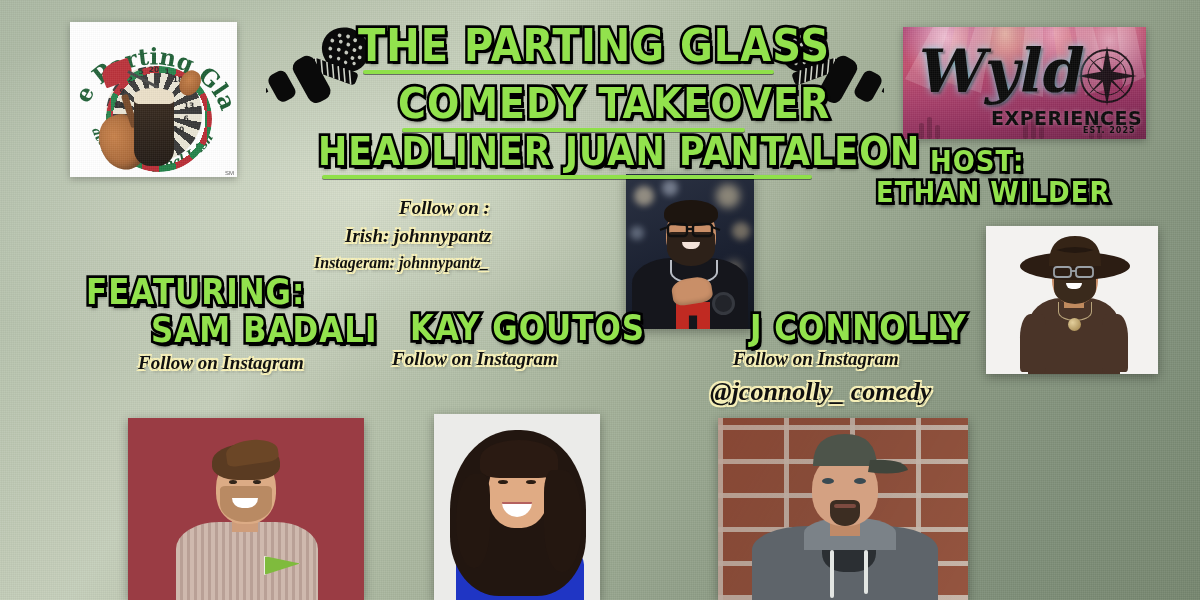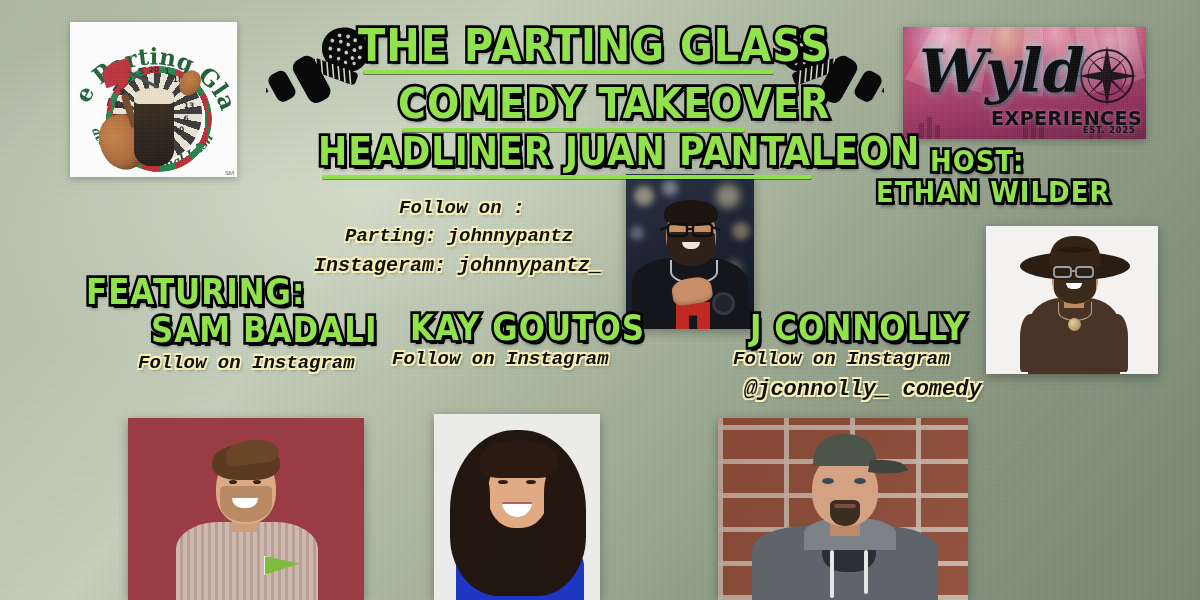--- a/index.html
+++ b/index.html
@@ -58,21 +58,21 @@
   }
   .graff-underline {
     height: 4px;
     background: #8fe04a;
     box-shadow: 0 1px 0 rgba(0,0,0,0.45);
     border-radius: 2px;
   }
 
   
   .serif-out {
-    font-family: Liberation Mono, monospace;
+    font-family: Liberation Serif, serif;
     font-weight: 700;
     font-style: italic;
     color: #111;
     white-space: nowrap;
     text-shadow:
       -1.6px -1.6px 0 #f7f0b8,
        1.6px -1.6px 0 #f7f0b8,
       -1.6px  1.6px 0 #f7f0b8,
        1.6px  1.6px 0 #f7f0b8,
        0 0 3px rgba(247,240,184,0.9),
@@ -351,22 +351,22 @@
   <div class="layer graff" style="left:358px; top:24px; font-size:40px; line-height:42px;">THE PARTING GLASS</div>
   <div class="layer graff-underline" style="left:363px; top:70px; width:411px;"></div>
 
   <div class="layer graff" style="left:398px; top:83px; font-size:38px; line-height:40px;">COMEDY TAKEOVER</div>
   <div class="layer graff-underline" style="left:402px; top:128px; width:343px;"></div>
 
   <div class="layer graff" style="left:318px; top:133px; font-size:35px; line-height:38px;">HEADLINER JUAN PANTALEON</div>
   <div class="layer graff-underline" style="left:322px; top:175px; width:490px;"></div>
 
   <div class="layer serif-out" style="left:399px; top:197px; font-size:19px;">Follow on :</div>
-  <div class="layer serif-out" style="left:345px; top:225px; font-size:19px;">Parting: johnnypantz</div>
-  <div class="layer serif-out" style="left:314px; top:254px; font-size:20px;">Instageram: johnnypantz_</div>
+  <div class="layer serif-out" style="left:345px; top:225px; font-size:19px;">Irish: johnnypantz</div>
+  <div class="layer serif-out" style="left:314px; top:254px; font-size:16px;">Instageram: johnnypantz_</div>
 
   <div class="photo" style="left:626px; top:174px; width:128px; height:155px;">
     <div class="ph-inner">
 
       <div style="position:absolute;inset:0;background:linear-gradient(160deg,#2b3243,#1a2030 60%,#12161f);"></div>
       <div style="position:absolute;left:8px;top:12px;width:20px;height:20px;border-radius:50%;background:#e8d9b8;opacity:.55;filter:blur(3px);"></div>
       <div style="position:absolute;left:36px;top:6px;width:16px;height:16px;border-radius:50%;background:#cfd8e8;opacity:.45;filter:blur(3px);"></div>
       <div style="position:absolute;left:90px;top:10px;width:24px;height:24px;border-radius:50%;background:#f0dfb5;opacity:.5;filter:blur(4px);"></div>
       <div style="position:absolute;left:106px;top:48px;width:18px;height:18px;border-radius:50%;background:#d9c49a;opacity:.45;filter:blur(3px);"></div>
       <div style="position:absolute;left:4px;top:52px;width:14px;height:14px;border-radius:50%;background:#b9c6d8;opacity:.4;filter:blur(3px);"></div>
@@ -482,21 +482,21 @@
 
       <div style="position:absolute;left:68px;top:88px;width:30px;height:13px;background:#fff;border-radius:0 0 15px 15px;border-top:2px solid #b4615f;"></div>
 
       <div style="position:absolute;left:64px;top:66px;width:10px;height:4px;background:#2a1c12;border-radius:50%;"></div>
       <div style="position:absolute;left:92px;top:66px;width:10px;height:4px;background:#2a1c12;border-radius:50%;"></div>
     </div>
   </div>
 
   <div class="layer graff" style="left:750px; top:310px; font-size:31px;">J CONNOLLY</div>
   <div class="layer serif-out" style="left:733px; top:348px; font-size:19px;">Follow on Instagram</div>
-  <div class="layer serif-out" style="left:744px; top:377px; font-size:22px;">@jconnolly_ comedy</div>
+  <div class="layer serif-out" style="left:710px; top:377px; font-size:26px;">@jconnolly_ comedy</div>
 
   <div class="photo" style="left:718px; top:418px; width:250px; height:182px;">
     <div class="ph-inner" style="background:#8d5c4a;">
 
       <div style="position:absolute;inset:0;
         background-image:
           repeating-linear-gradient(0deg, rgba(215,210,200,0.9) 0 5px, rgba(0,0,0,0) 5px 34px),
           repeating-linear-gradient(90deg, rgba(215,210,200,0.9) 0 5px, rgba(0,0,0,0) 5px 66px);
         background-color:#9c5c46;"></div>
       <div style="position:absolute;inset:0;background-image:repeating-linear-gradient(90deg, rgba(215,210,200,0.0) 0 33px, rgba(215,210,200,0.9) 33px 38px, rgba(215,210,200,0.0) 38px 66px);background-position:0 17px;background-size:66px 34px;opacity:.0;"></div>

